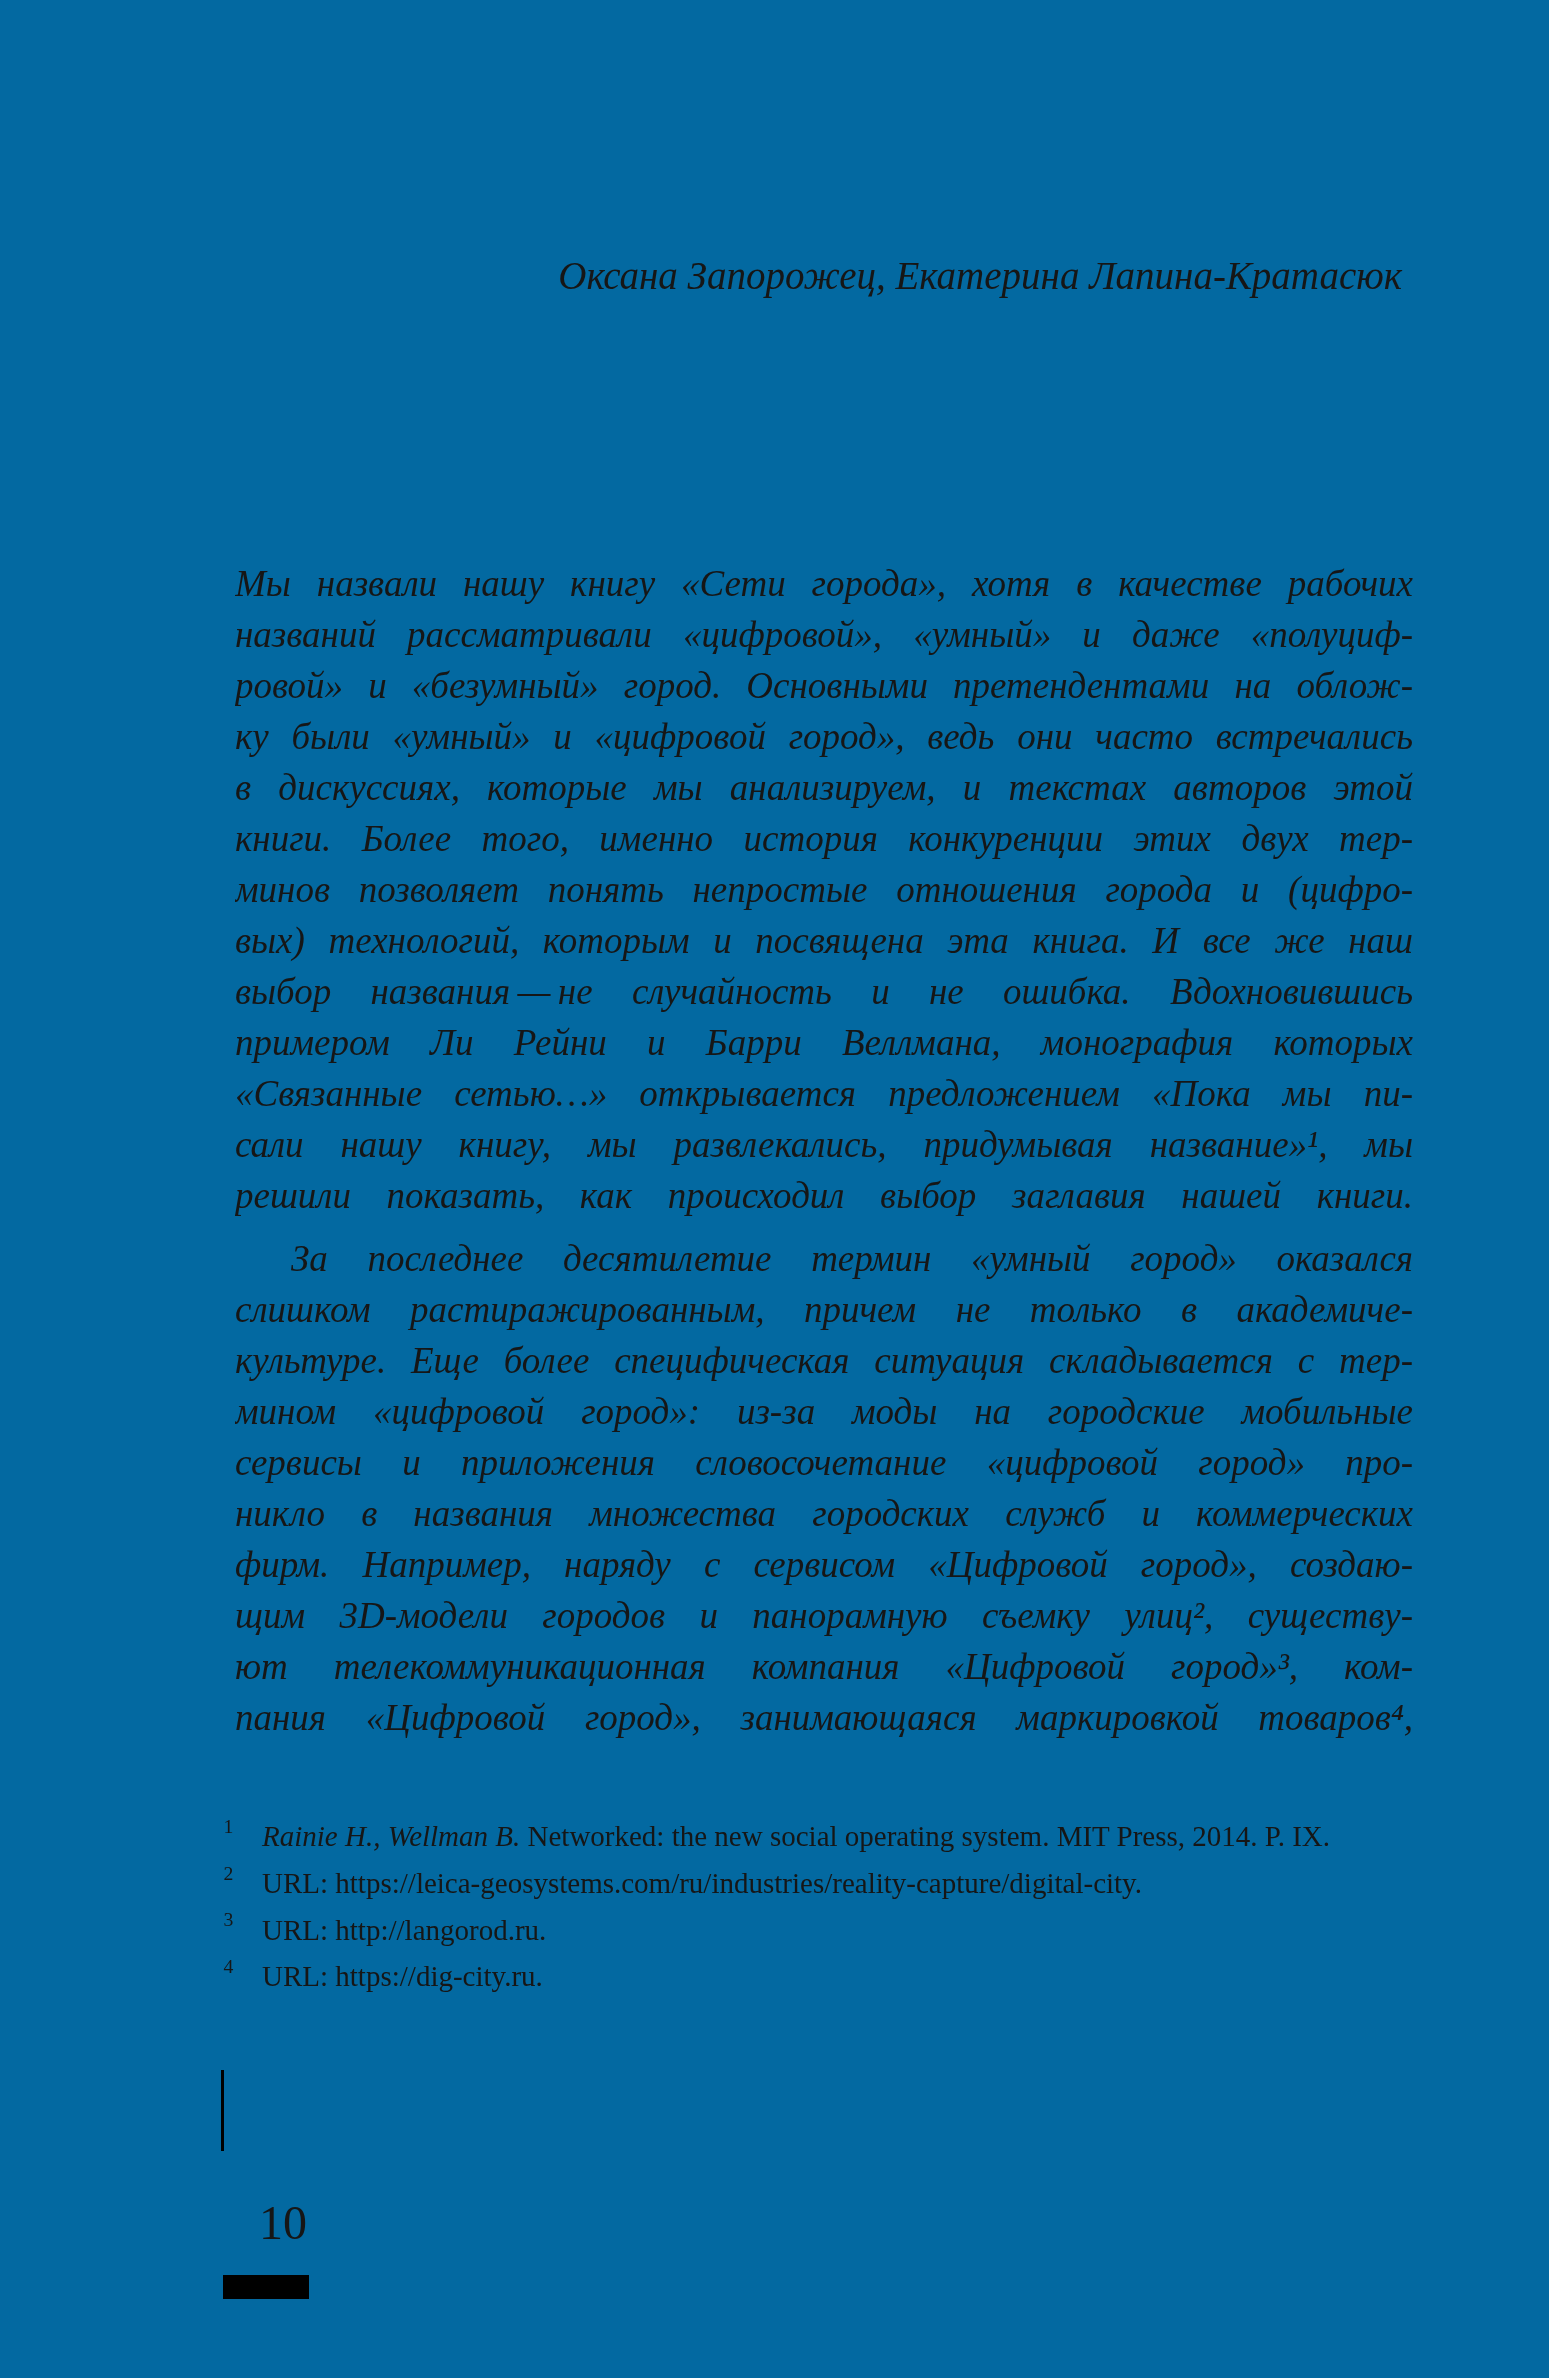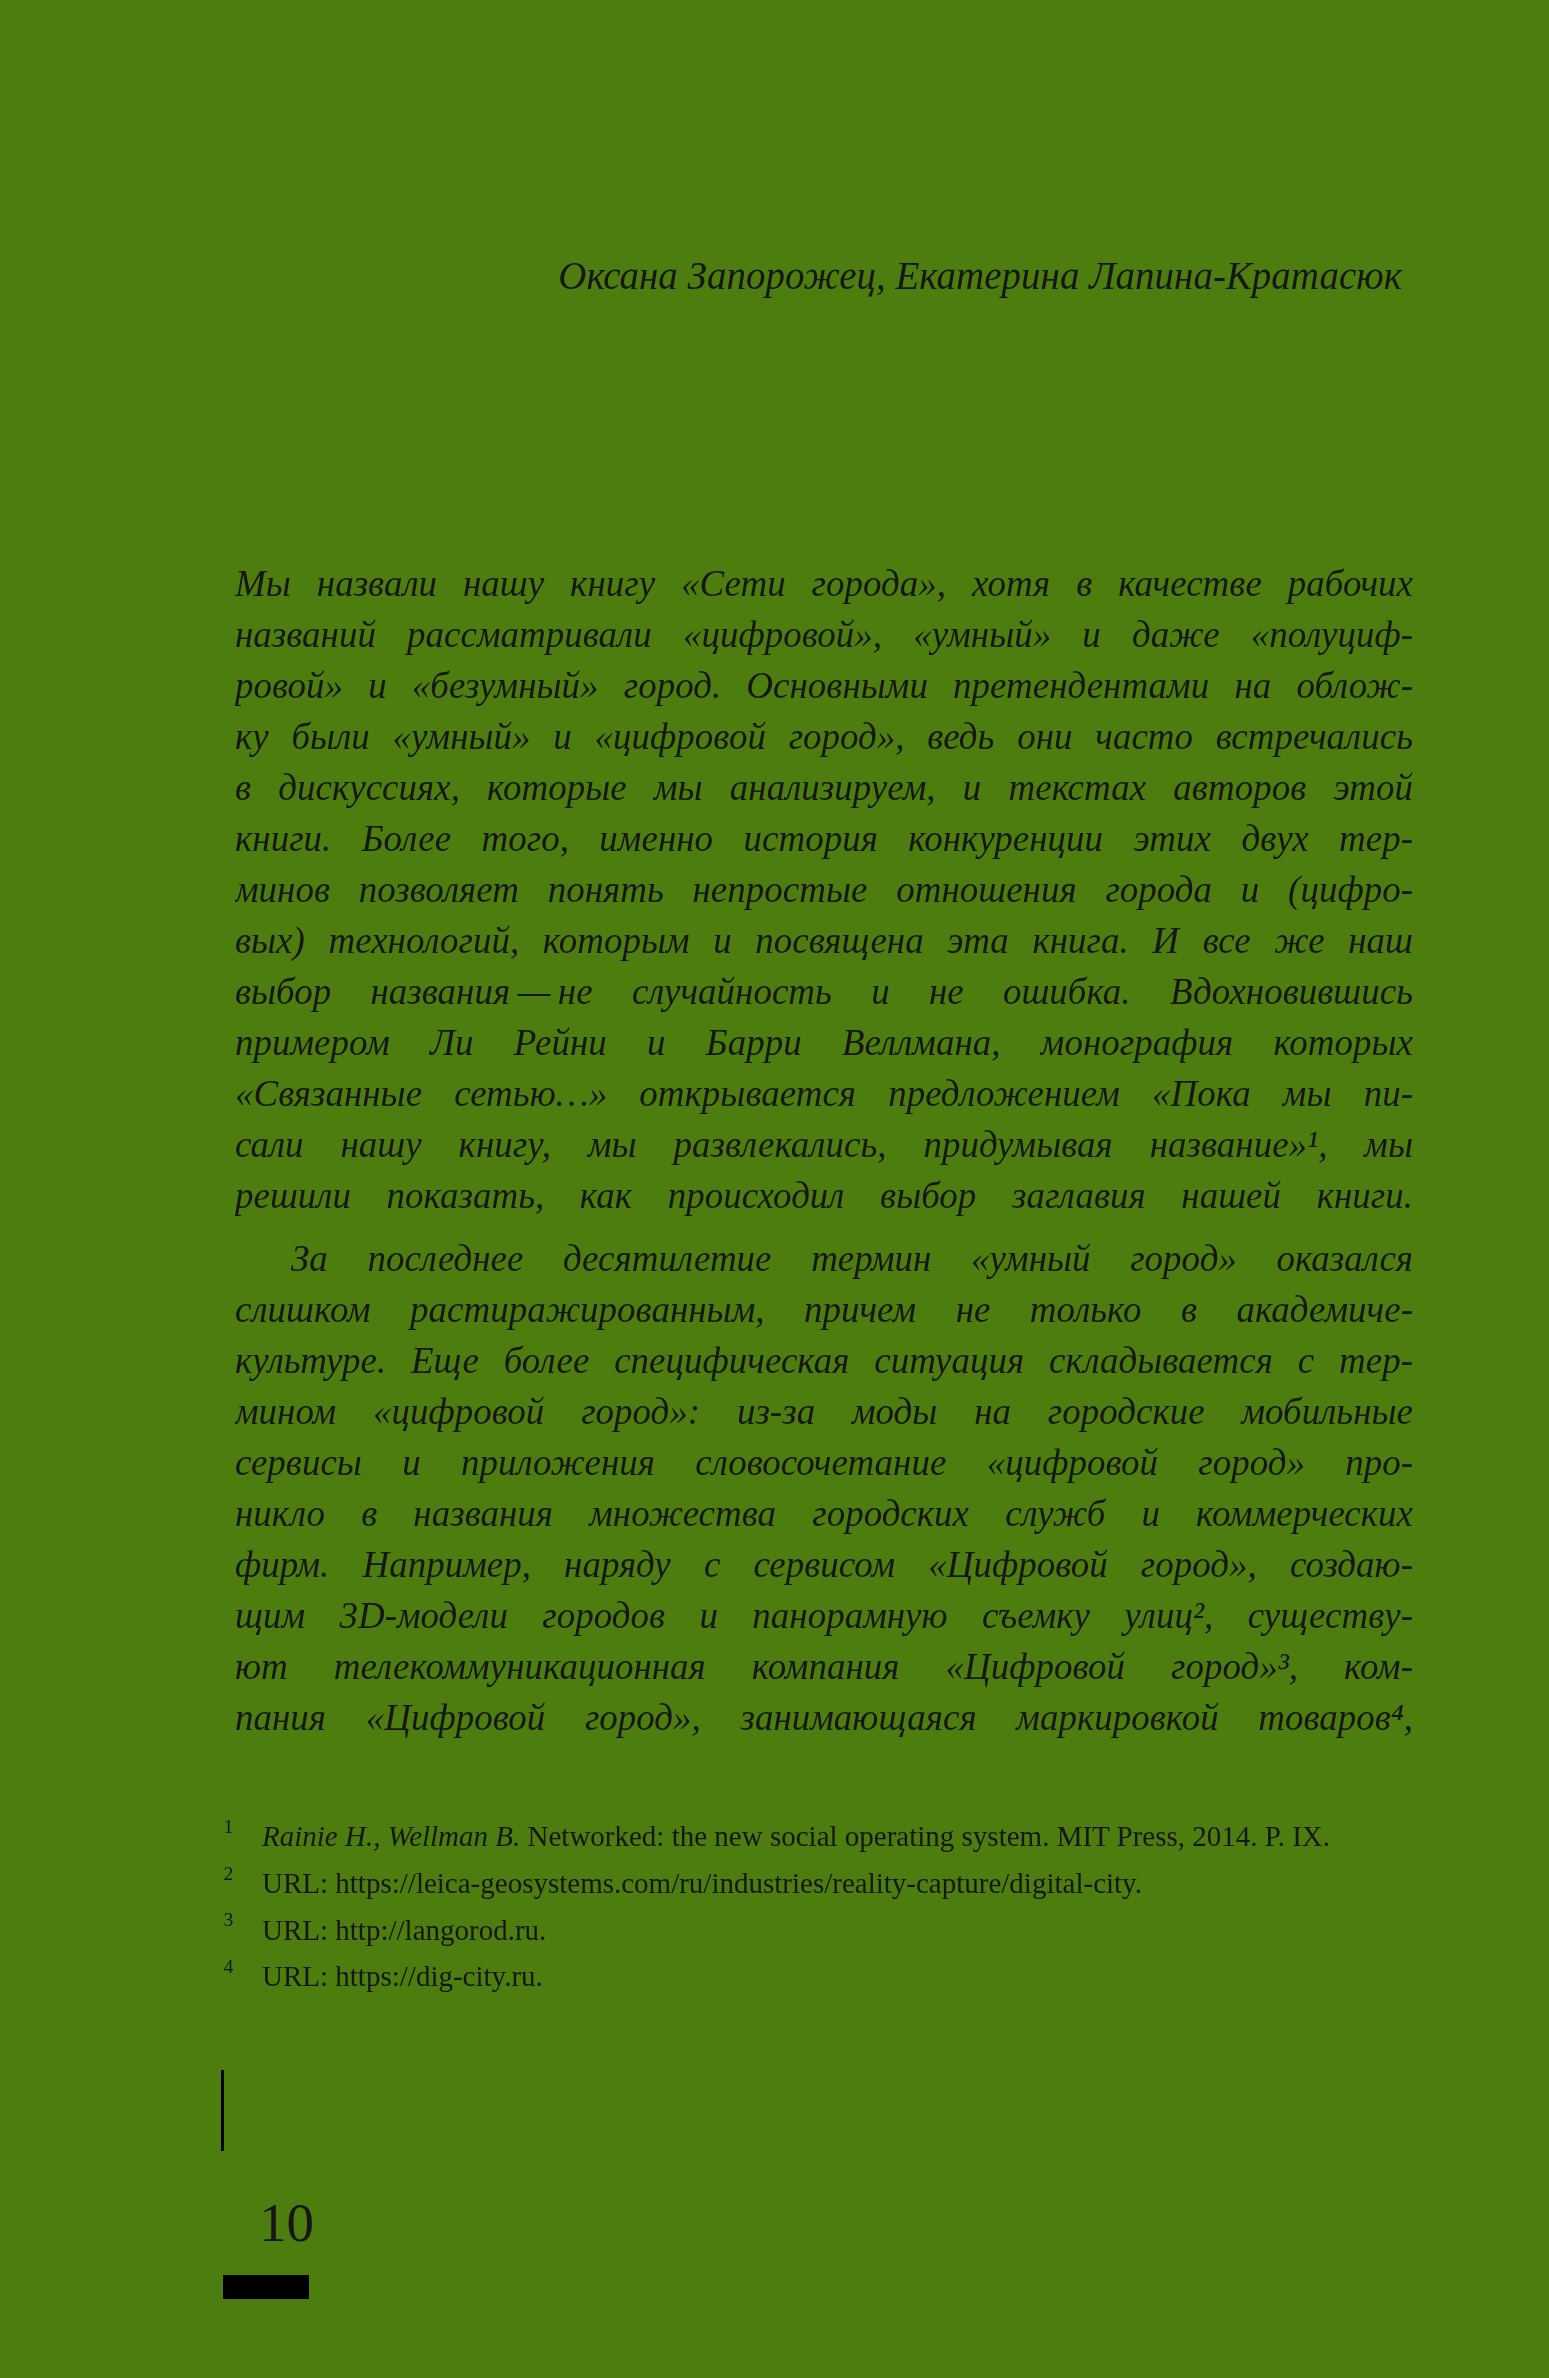--- a/index.html
+++ b/index.html
@@ -4,21 +4,21 @@
 <style>
   html, body {
     margin: 0;
     padding: 0;
     background: #ffffff;
   }
   .page {
     position: relative;
     width: 1550px;
     height: 2379px;
-    background: #4d7c0f;
+    background: #0369a1;
     color: #161616;
     font-family: "Liberation Serif", "DejaVu Serif", serif;
     overflow: hidden;
   }
   
   .author-line {
     position: absolute;
     left: 218px;
     top: 251px;
     width: 1184px;
@@ -97,21 +97,21 @@
     left: 221px;
     top: 2070px;
     width: 2.8px;
     height: 81px;
     background: #000000;
   }
   .page-number {
     position: absolute;
     left: 259px;
     top: 2201px;
-    font-size: 55px;
+    font-size: 48px;
     line-height: 43px;
     font-family: Liberation Serif, serif;
   }
   .print-bar {
     position: absolute;
     left: 223px;
     top: 2275px;
     width: 86px;
     height: 24px;
     background: #000000;

